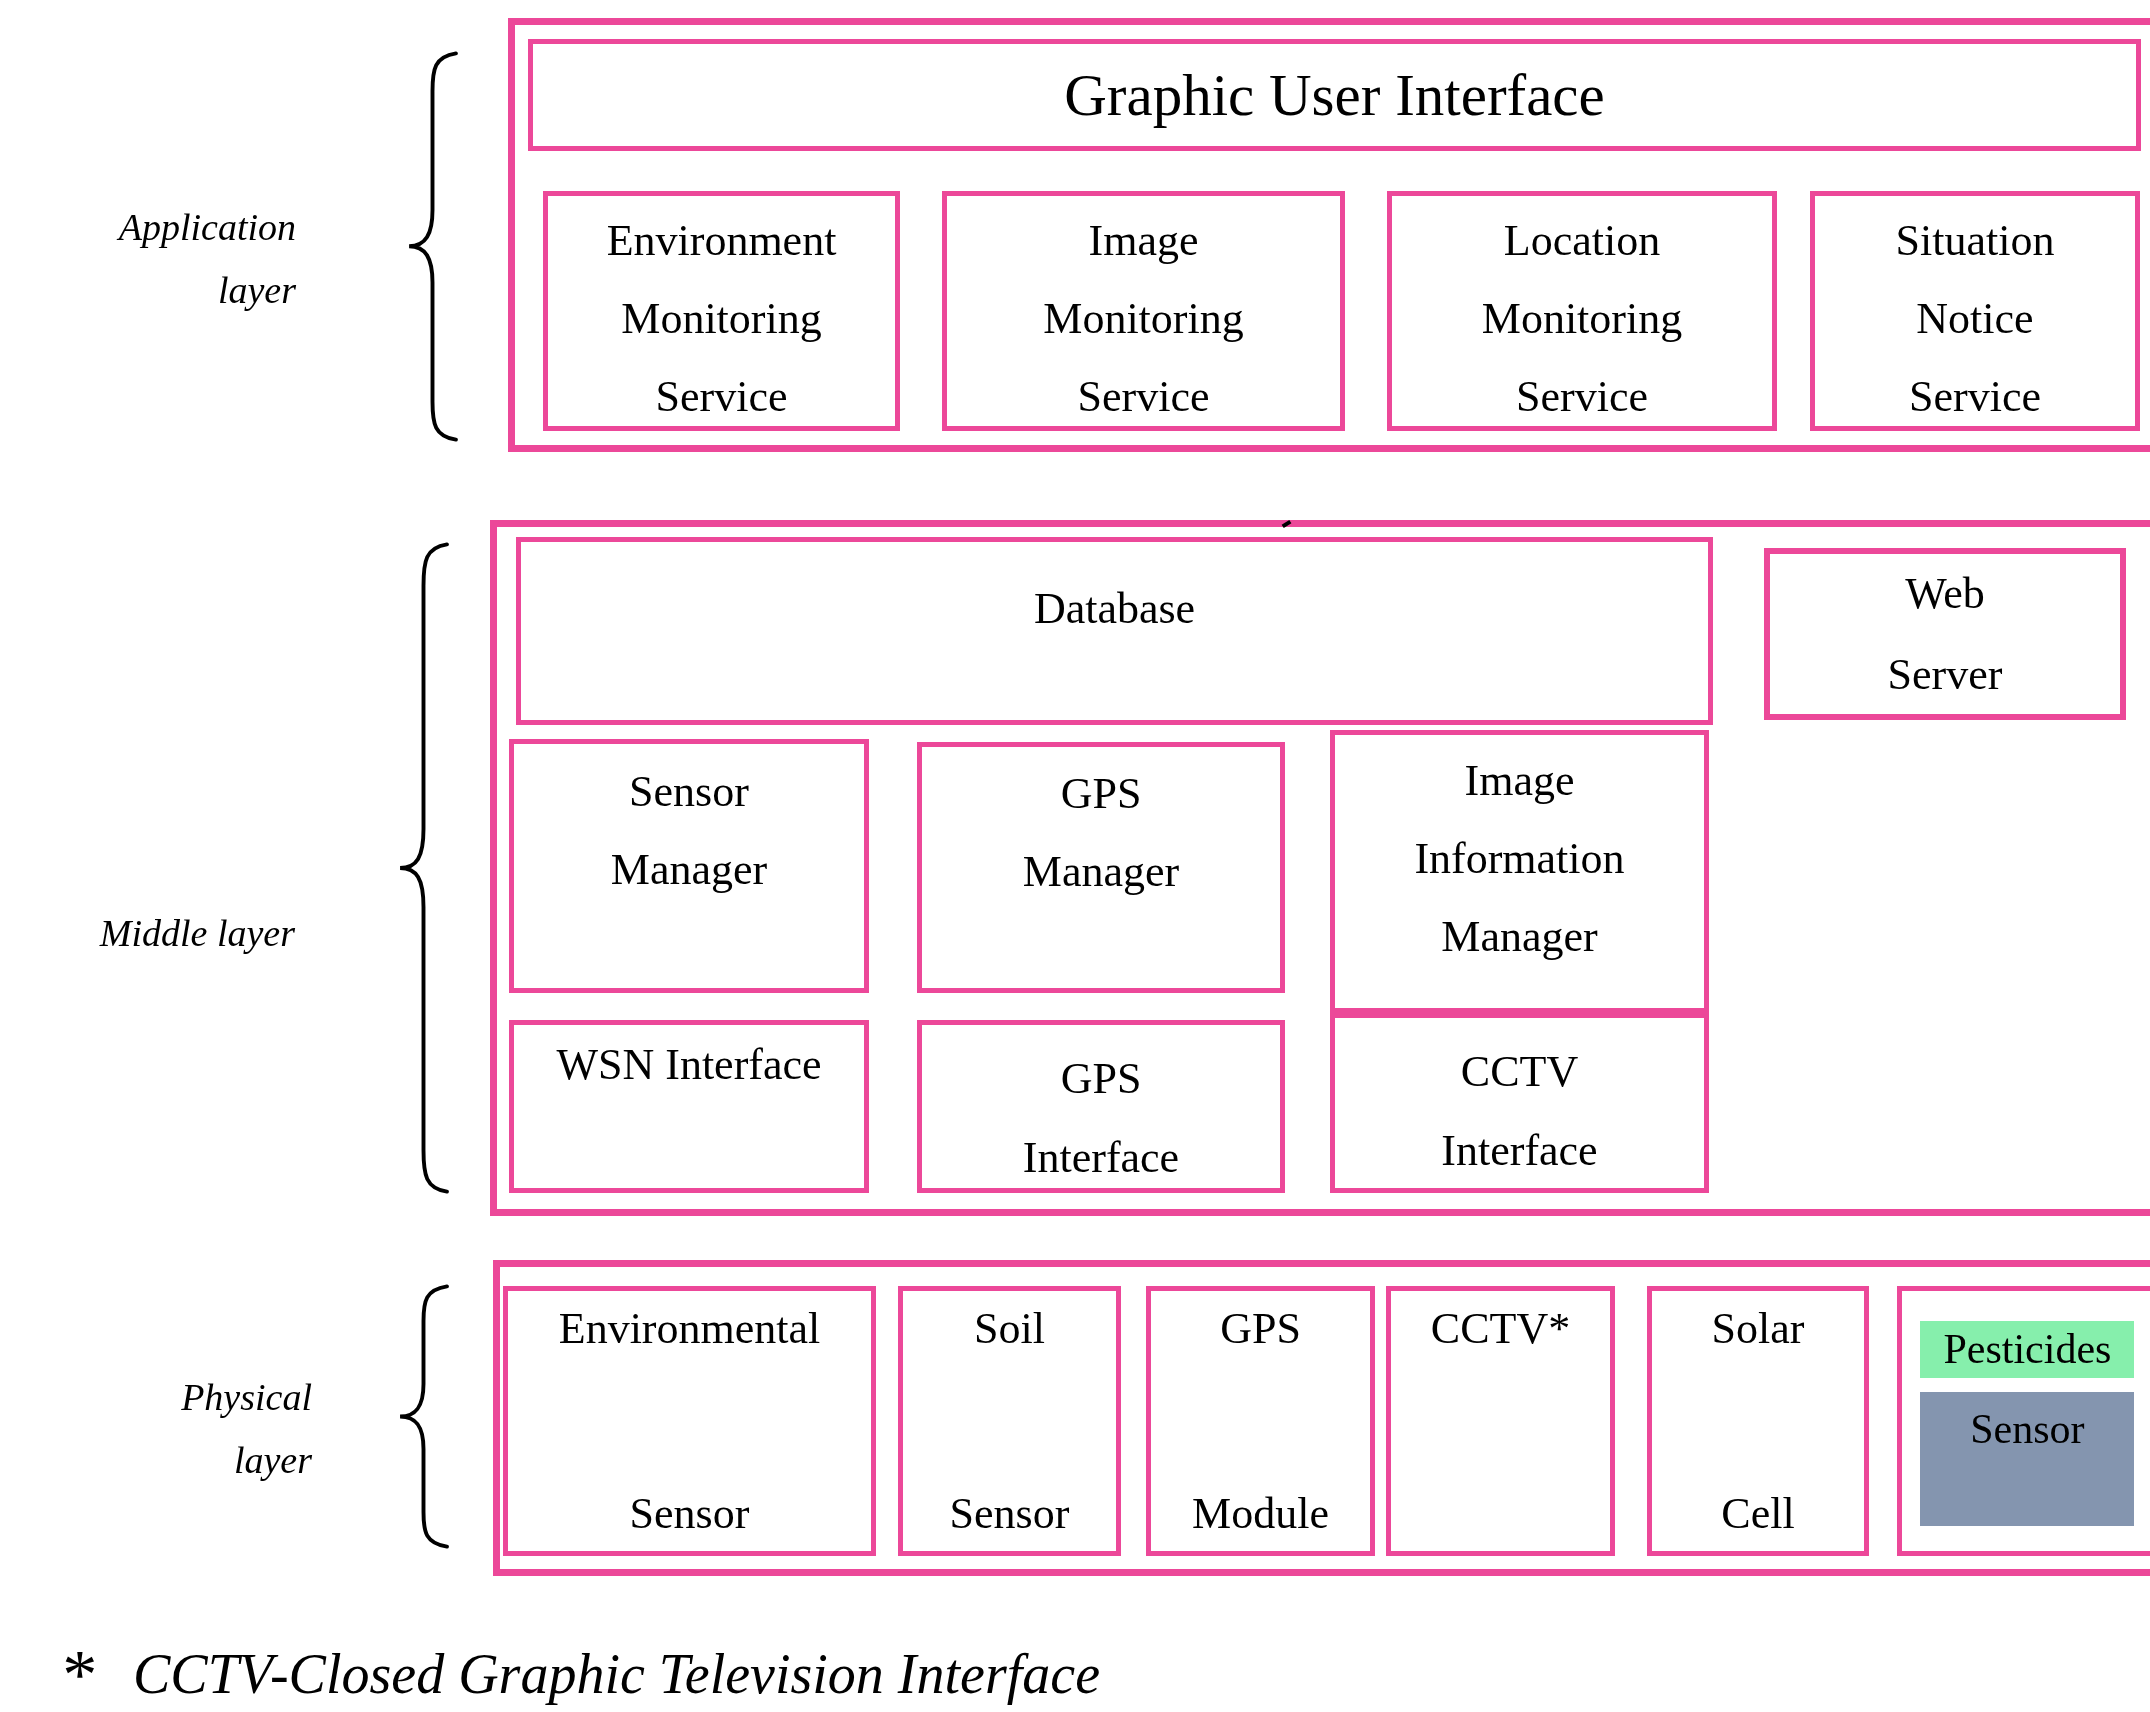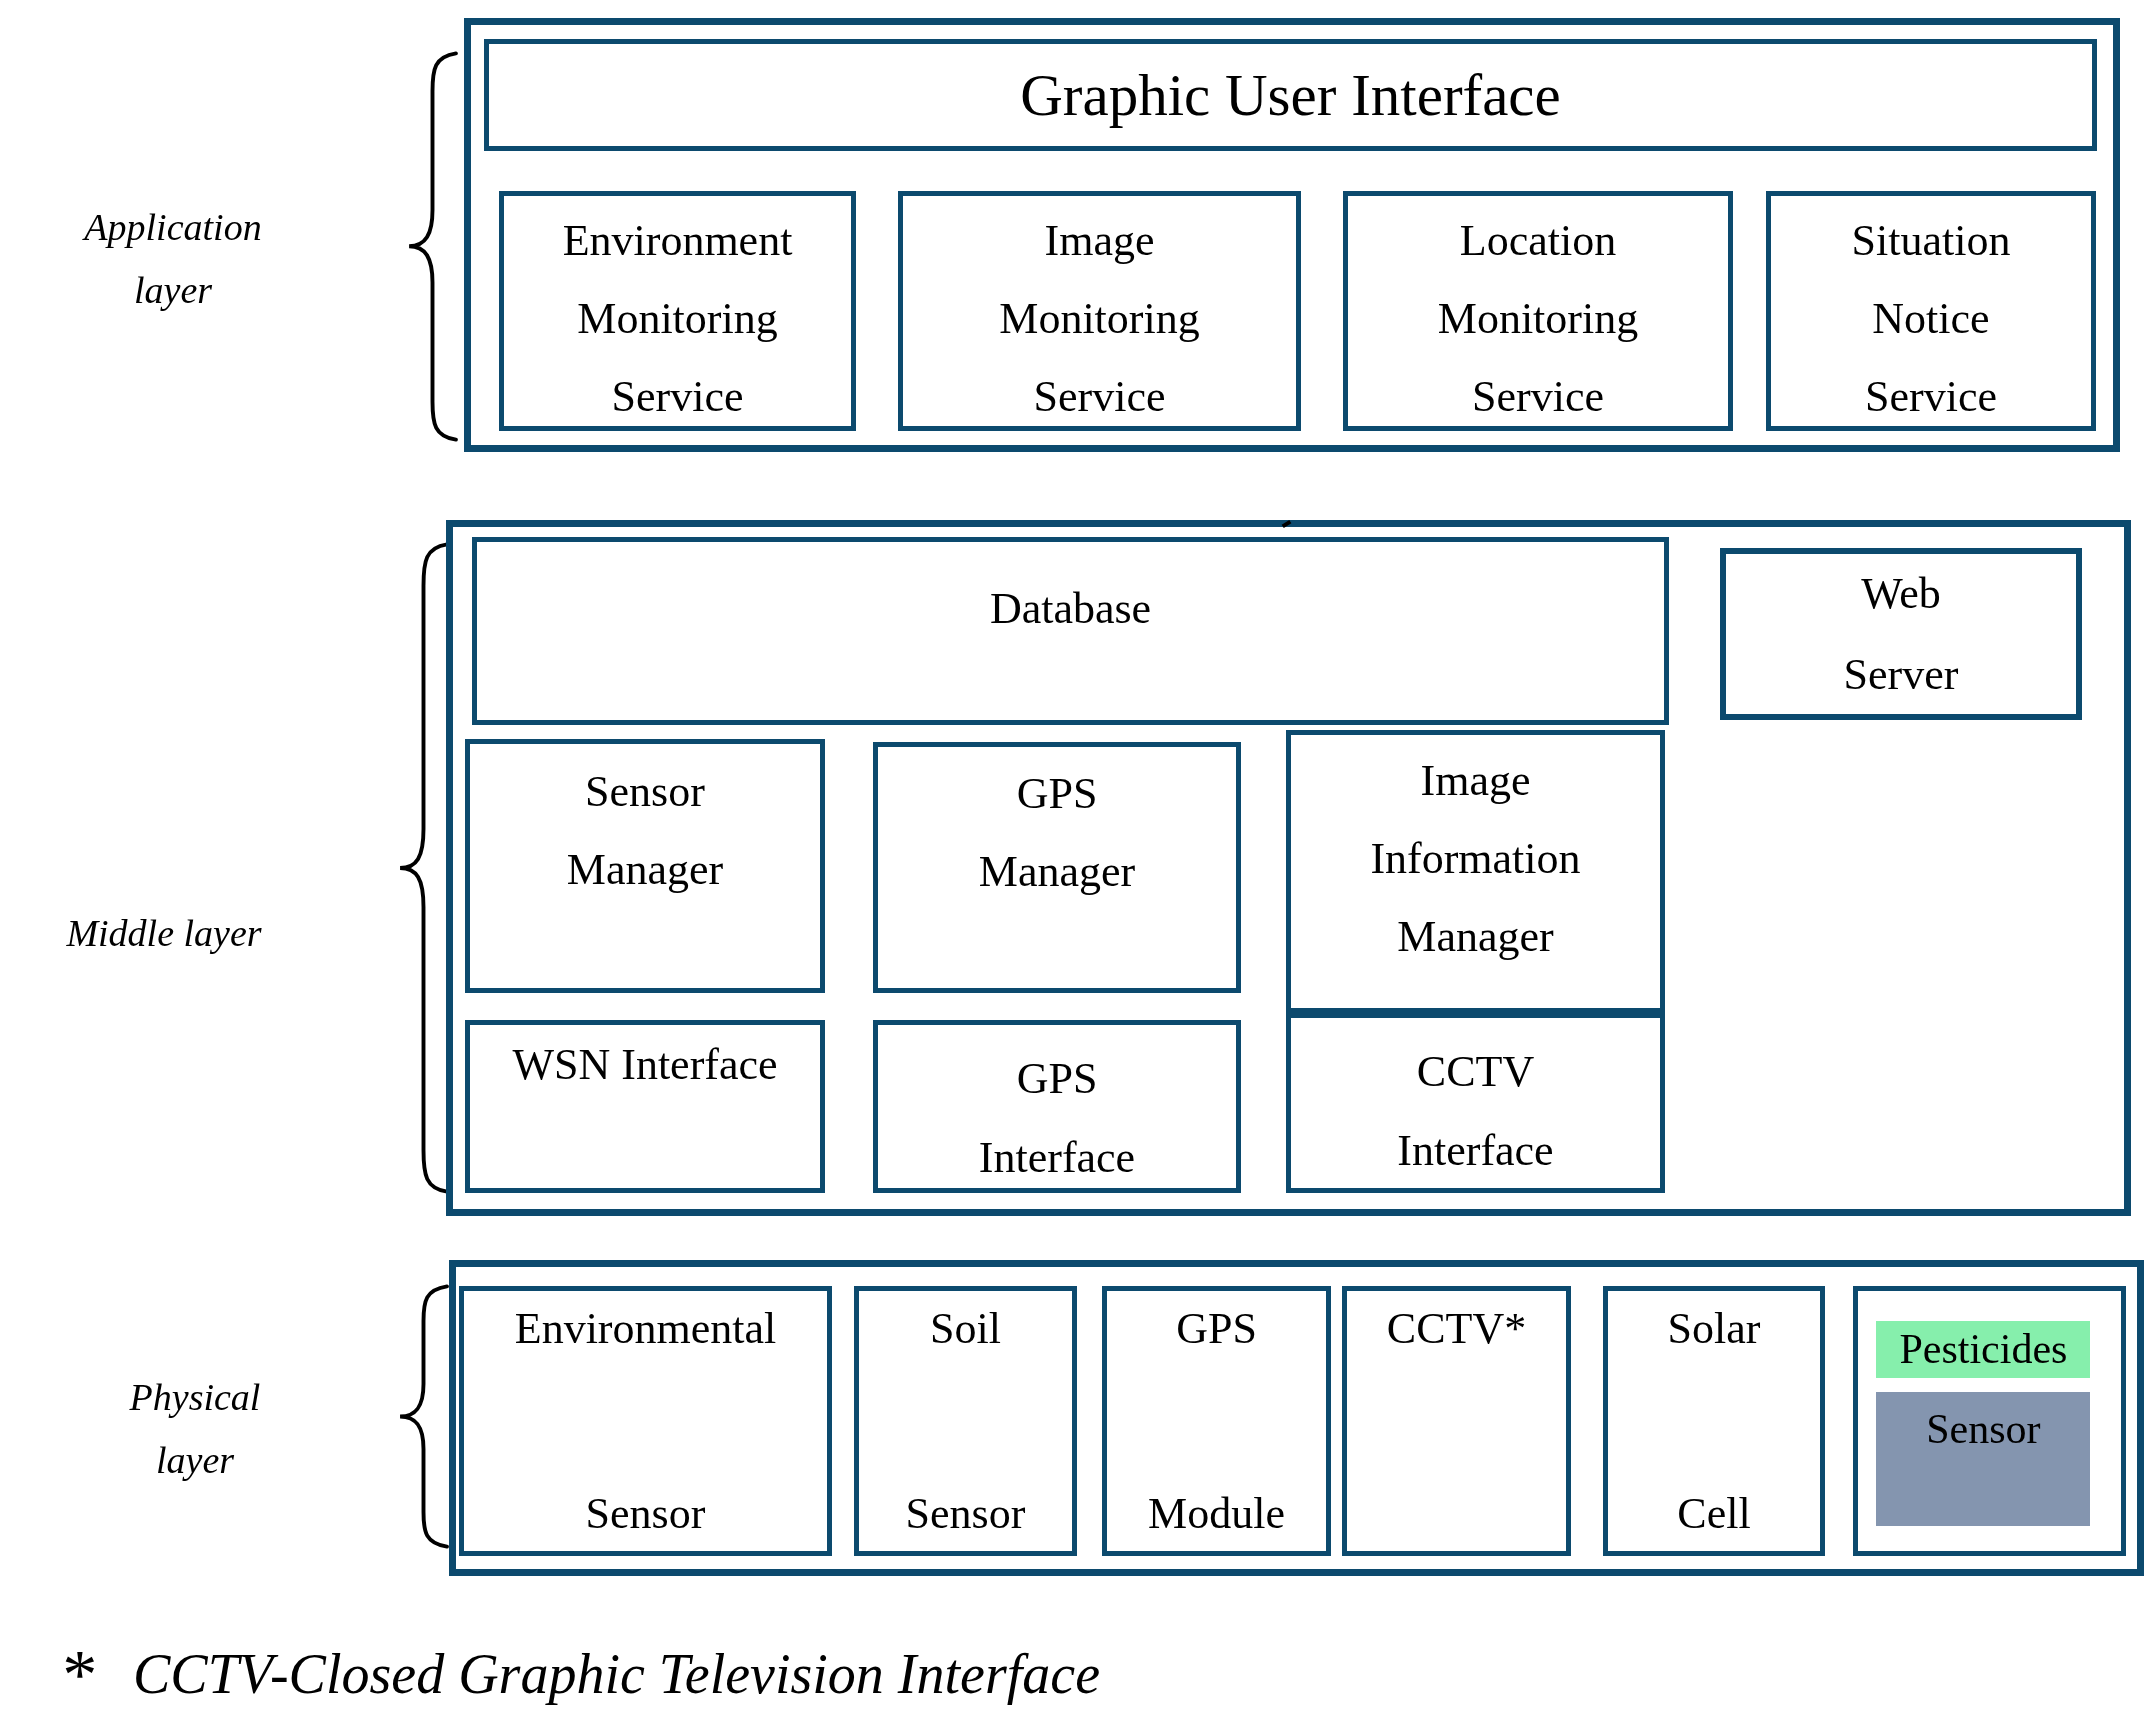--- a/index.html
+++ b/index.html
@@ -2,28 +2,28 @@
 <html style="font-size:9px"><head>
 <meta charset="utf-8">
 <style>
   html,body { margin:0; padding:0; background:#ffffff; }
   #canvas {
     position:relative; width:2151px; height:1712px; background:#ffffff;
     font-family:"Liberation Serif", serif; color:#000000; overflow:hidden;
   }
   .box {
     position:absolute; box-sizing:border-box; background:#ffffff;
-    border:5px solid #0c4a6e; display:flex; flex-direction:column;
+    border:5px solid #ec4899; display:flex; flex-direction:column;
     align-items:center; justify-content:center; text-align:center;
-    font-size:44px; line-height:78px; white-space:nowrap;
+    font-size:44px; line-height:78px; white-space:nowrap;margin-left:44px;
   }
   .outer { border-width:7.3px; }
   .label {
     position:absolute; font-style:italic; font-size:38px; line-height:63px;
-    text-align:center; white-space:nowrap;
+    text-align:right; white-space:nowrap;
   }
   .brace { position:absolute; }
   .blue-rect {
     position:absolute; box-sizing:border-box; display:flex; flex-direction:column;
     align-items:center; text-align:center; font-size:42px; line-height:75px;
   }
   #gui-box { font-size:59px; }
   .service-box { justify-content:center; padding-top:16px; }
   #database-box { justify-content:flex-start; padding-top:28px; }
   .mgr-box { padding-bottom:70px; }

